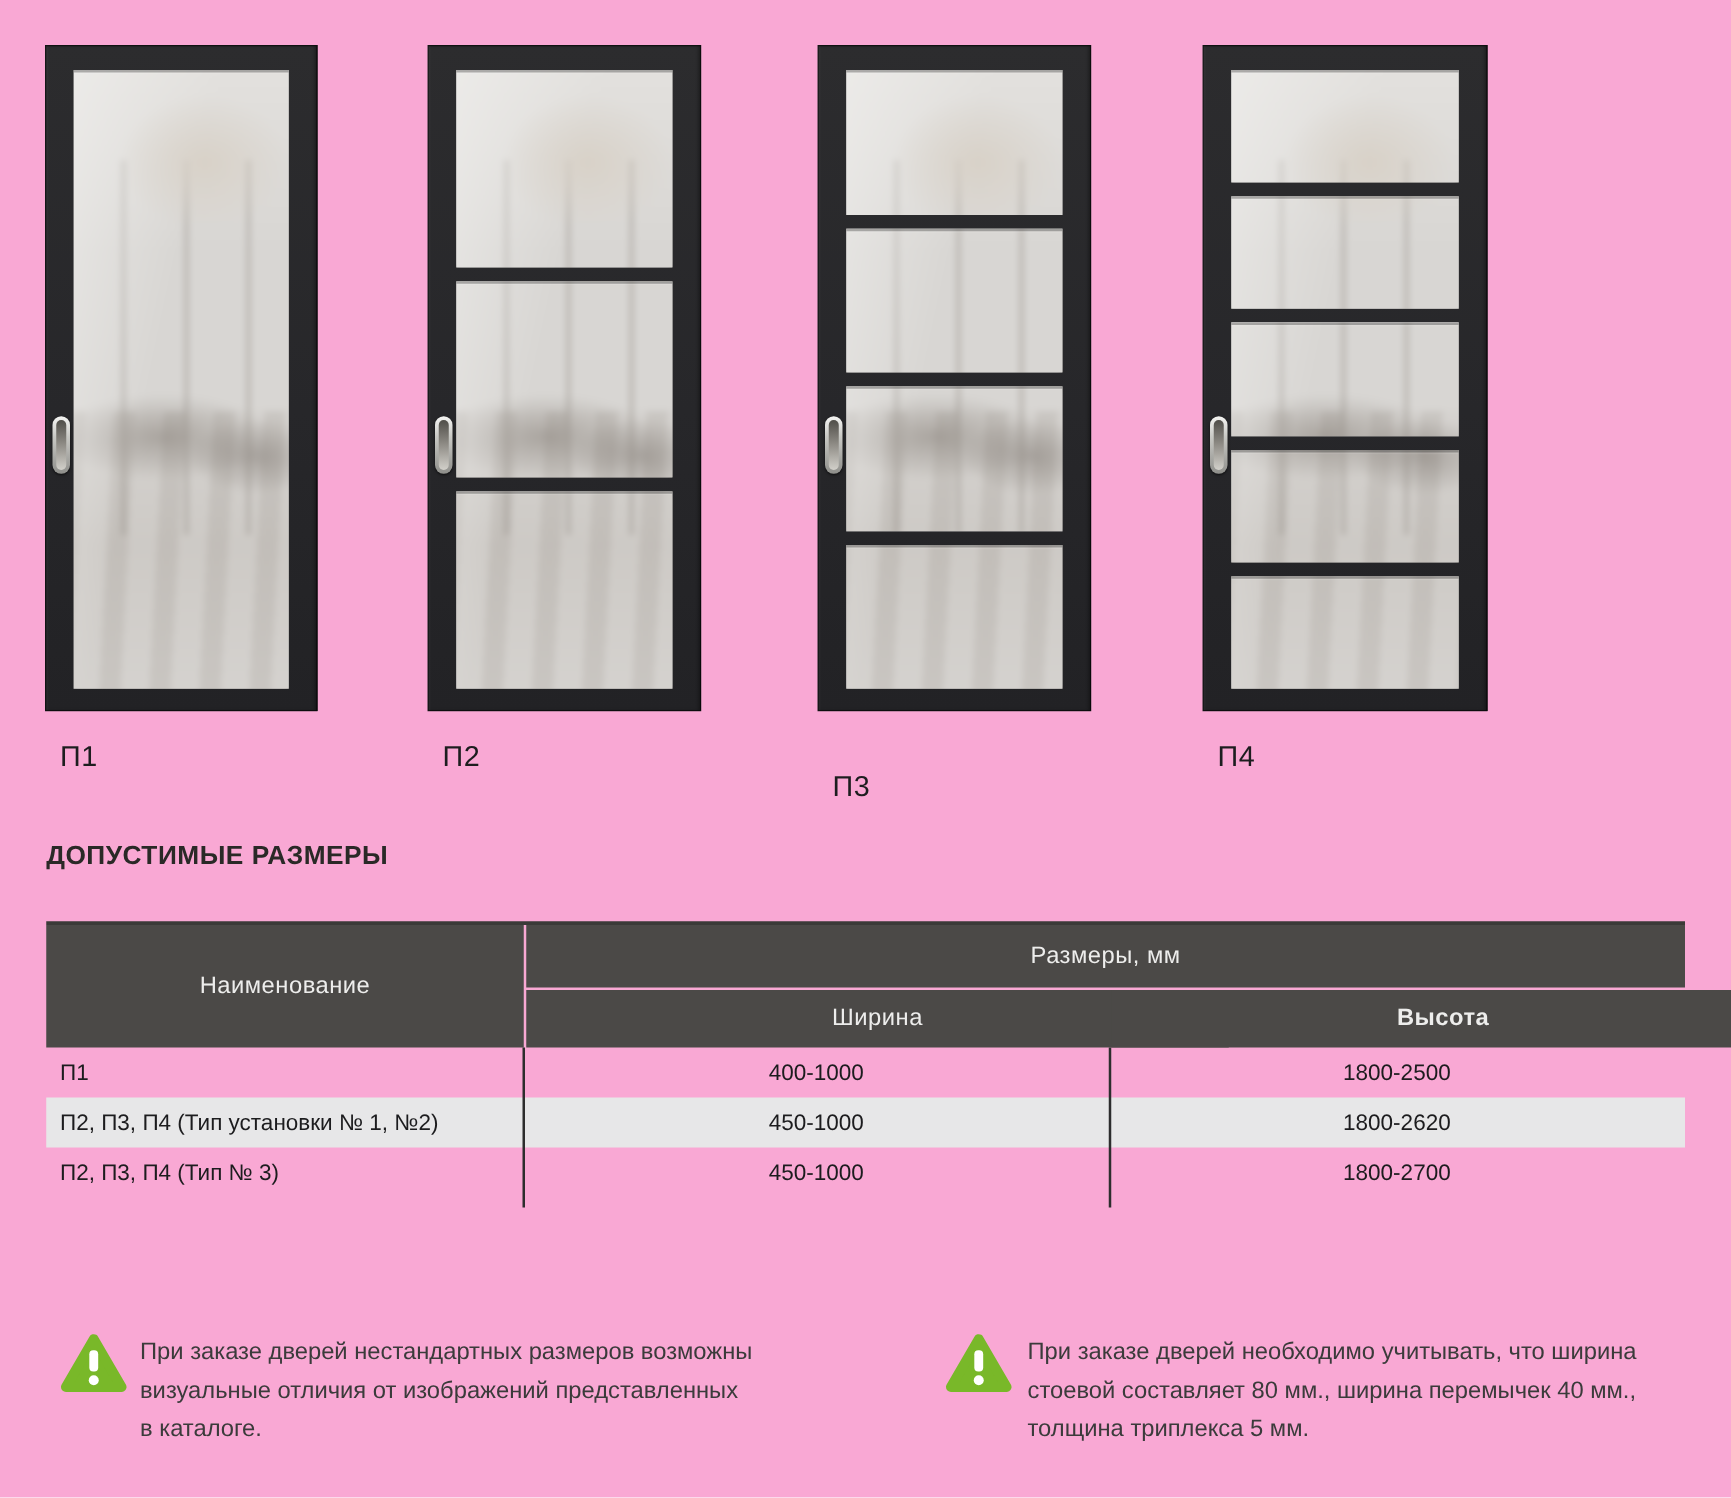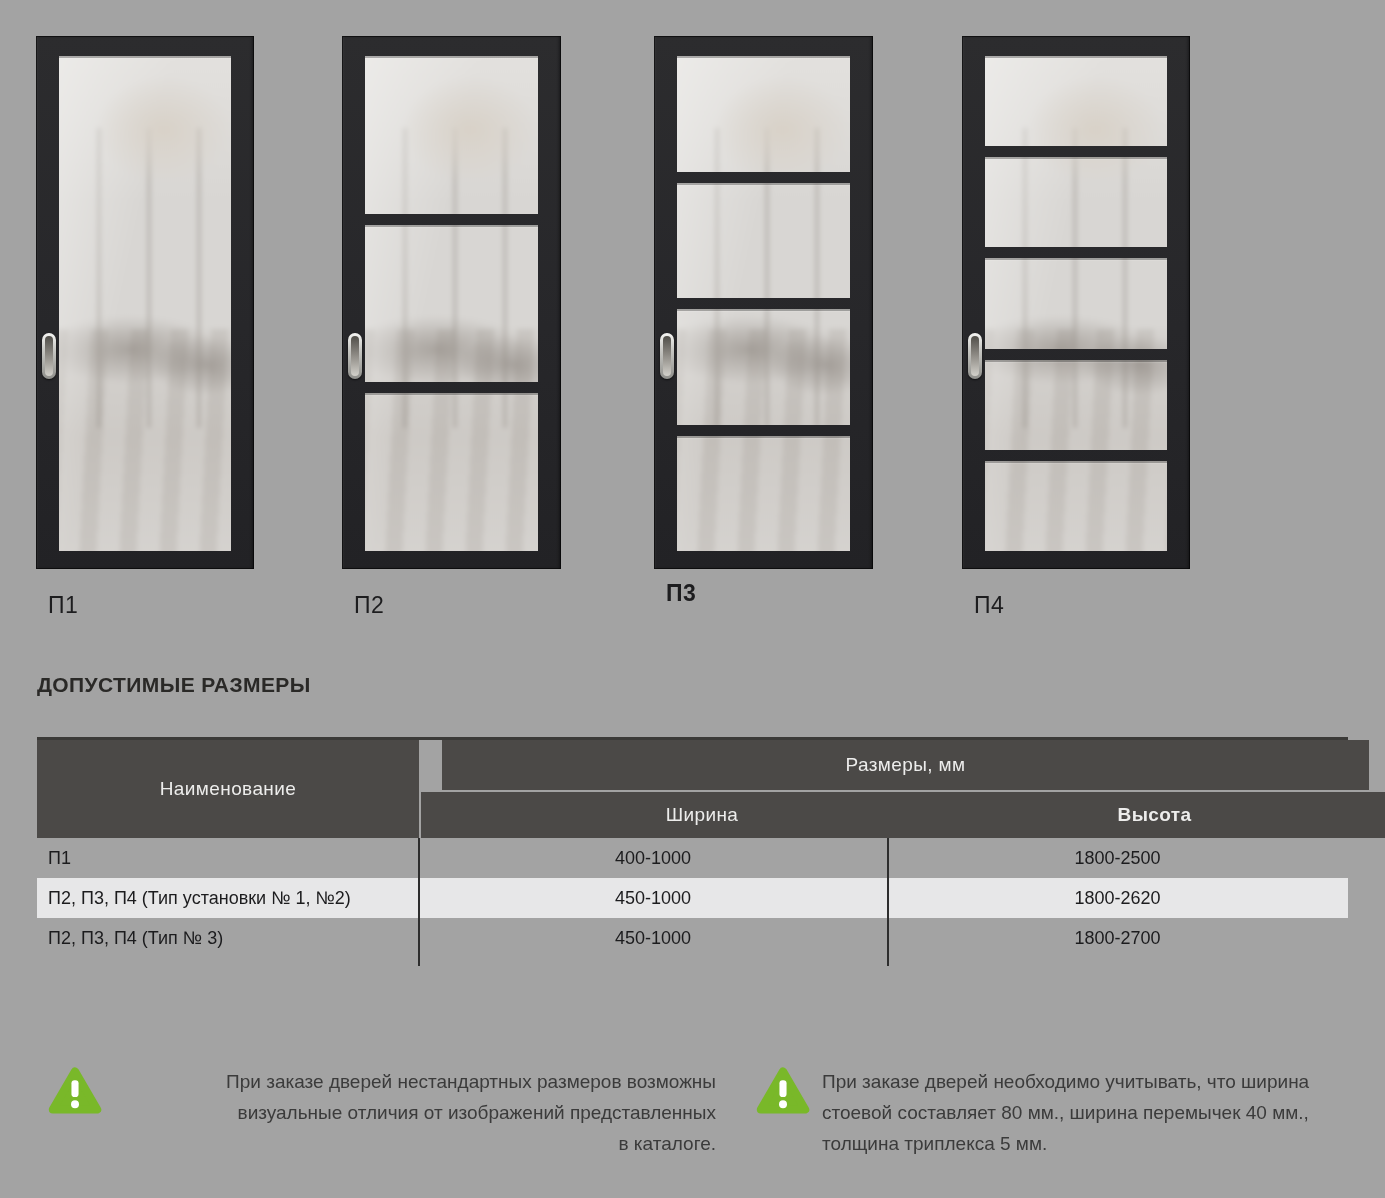--- a/index.html
+++ b/index.html
@@ -1,16 +1,16 @@
 <!DOCTYPE html>
 <html><head>
 <meta charset="utf-8">
 <style>
   html,body{margin:0;padding:0;background:#ffffff;}
-  .page{position:relative;width:1385px;height:1198px;background:#a3a3a3;overflow:hidden;
+  .page{position:relative;width:1385px;height:1198px;background:#f9a8d4;overflow:hidden;
         font-family:"Liberation Sans","DejaVu Sans",sans-serif;color:#1b1b1d;}
 
   
   .door{position:absolute;top:36px;height:533px;background:linear-gradient(180deg,#2c2c2e 0%,#27272a 55%,#222225 100%);
         box-shadow:inset 0 0 0 1px rgba(0,0,0,.55), inset 2px 0 2px rgba(255,255,255,.04), inset -2px 0 3px rgba(0,0,0,.4);}
   .glass-zone{position:absolute;left:23px;right:23px;top:20px;bottom:18px;display:flex;flex-direction:column;gap:11px;}
   .pane{flex:1 1 0;position:relative;overflow:hidden;background:#d8d6d3;
         box-shadow:inset 0 3px 5px rgba(0,0,0,.40), inset 0 -2px 3px rgba(0,0,0,.22),
                    inset 2px 0 3px rgba(0,0,0,.18), inset -2px 0 3px rgba(0,0,0,.18);}
   .pane::after{content:"";position:absolute;inset:0;pointer-events:none;
@@ -38,37 +38,37 @@
 
   
   .section-title{position:absolute;left:37px;top:673px;font-size:21px;font-weight:700;color:#2a2927;letter-spacing:.4px;}
 
   
   .sizes-table{position:absolute;left:37px;top:740px;width:1311px;height:218px;}
   .table-topline{position:absolute;left:0;top:-3px;width:100%;height:3px;background:#3b3a38;}
   .th{position:absolute;background:#4b4947;color:#ededec;font-size:19px;font-weight:400;letter-spacing:.4px;
       display:flex;align-items:center;justify-content:center;}
   .th-name{left:0;top:0;width:382px;height:98px;}
-  .th-sizes{left:384px;top:0;width:927px;height:50px;margin-left:21px;}
+  .th-sizes{left:384px;top:0;width:927px;height:50px;}
   .th-width{left:384px;top:52px;width:562px;height:46px;}
   .th-height{left:852px;top:52px;width:531px;height:46px;font-weight:bold;}
   .tbody{position:absolute;left:0;top:98px;width:100%;}
   .trow{display:grid;grid-template-columns:382px 468px 461px;height:40px;align-items:center;font-size:18px;color:#1c1c1e;}
   .trow.alt{background:#e7e7e8;}
   .td-name{padding-left:11px;text-align:left;}
   .td-val{text-align:center;}
   .vline{position:absolute;top:98px;width:2px;height:128px;background:#2d2d2d;}
   .vline-1{left:381px;}
   .vline-2{left:850px;}
 
   
   .footnote{position:absolute;left:37px;top:980px;font-size:19px;color:#3b3b3b;}
   .note-icon{position:absolute;top:1066px;width:54px;height:48px;}
   .note-text{position:absolute;top:1066px;font-size:19px;line-height:31px;color:#3b3b3b;}
-  .note-icon-left{left:48px;} .note-text-left{left:136px;width:580px;text-align:right;}
+  .note-icon-left{left:48px;} .note-text-left{left:112px;width:580px;}
   .note-icon-right{left:756px;} .note-text-right{left:822px;width:585px;}
 </style>
 </head>
 <body>
 
 <div class="page">
 
   <div id="door-gallery">
       <div class="door" style="left: 36px; width: 218px;">
         <div class="glass-zone">
@@ -104,21 +104,21 @@
           </div>
           <div class="pane">
             <div class="glass-art" style="height: 511px; top: -261px;"></div>
           </div>
           <div class="pane">
             <div class="glass-art" style="height: 511px; top: -387.5px;"></div>
           </div>
         </div>
         <div class="handle"></div>
       </div>
-      <div class="door-label" style="left: 666px; top: 580px; font-weight: bold;">П3</div>
+      <div class="door-label" style="left: 666px; top: 616px;">П3</div>
       <div class="door" style="left: 962px; width: 228px;">
         <div class="glass-zone">
           <div class="pane">
             <div class="glass-art" style="height: 511px; top: -8px;"></div>
           </div>
           <div class="pane">
             <div class="glass-art" style="height: 511px; top: -109.2px;"></div>
           </div>
           <div class="pane">
             <div class="glass-art" style="height: 511px; top: -210.4px;"></div>

